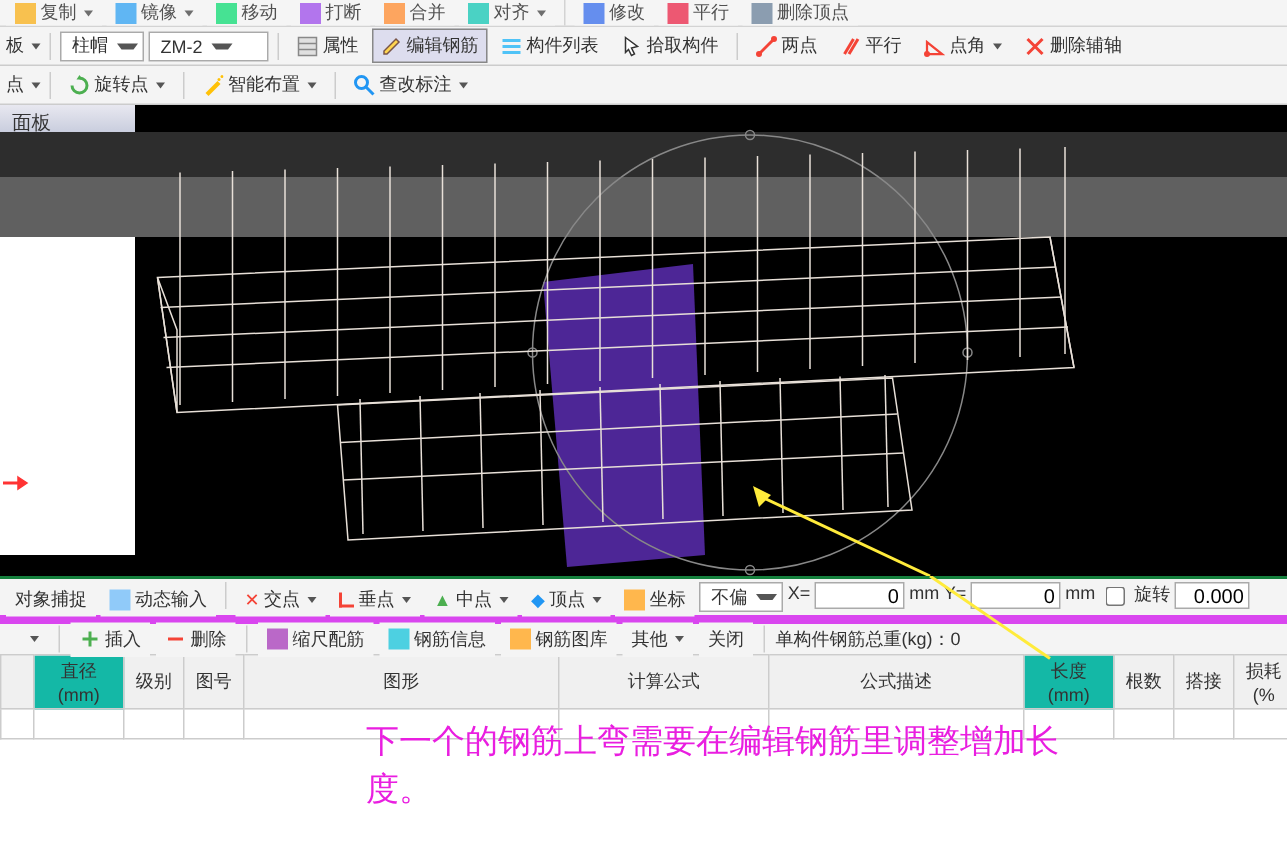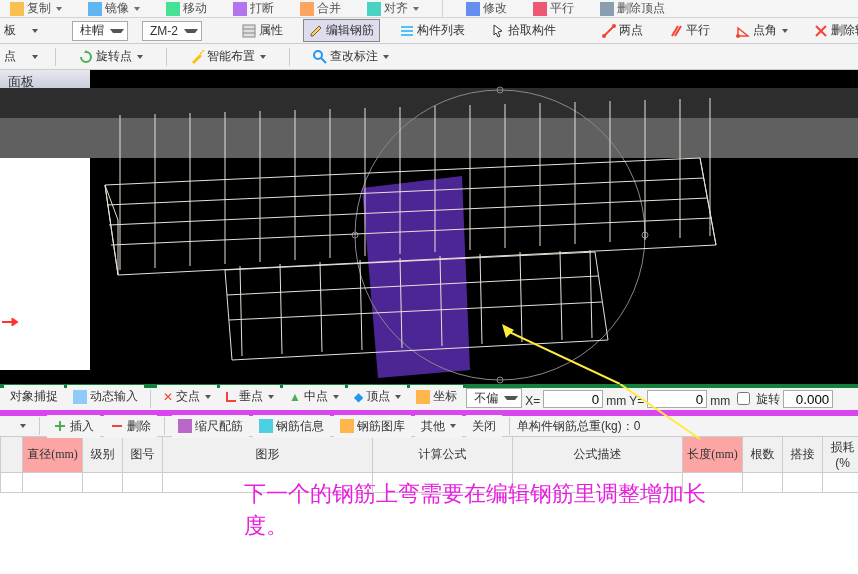--- a/index.html
+++ b/index.html
@@ -1,34 +1,34 @@
 <!DOCTYPE html>
 <html><head>
 <meta charset="utf-8">
 <style>
   * { box-sizing: border-box; }
   body { margin:0; font-family: "Microsoft YaHei", Arial, sans-serif; font-size:12px; color:#333; width:858px; height:574px; overflow:hidden; background:#fff; position:relative; }
-  .toolbar { display:flex; align-items:center; background:#f4f4f4; border-bottom:1px solid #ccc; padding:2px 4px; gap:14px; height:26px; white-space:nowrap; overflow:hidden; }
+  .toolbar { display:flex; align-items:center; background:#f4f4f4; border-bottom:1px solid #ccc; padding:2px 4px; gap:3px; height:26px; white-space:nowrap; overflow:hidden; }
   .tbtn { display:flex; align-items:center; gap:3px; padding:2px 5px; border:1px solid transparent; background:#f4f4f4; cursor:pointer; }
   .sep { width:1px; height:18px; background:#ccc; margin:0 3px; }
   .ico { width:14px; height:14px; display:inline-block; }
   .drop { width:0; height:0; border-left:3px solid transparent; border-right:3px solid transparent; border-top:4px solid #555; display:inline-block; margin-left:2px; }
   .combo { display:flex; align-items:center; border:1px solid #aaa; background:#fff; padding:1px 3px; height:20px; }
   .combo span { padding:0 4px; }
   .viewport { position:relative; background:#000; height:314px; width:858px; overflow:hidden; }
   .panel { position:absolute; left:0; top:0; width:90px; height:300px; background:#fff; }
   .panel-title { background:linear-gradient(#e8e8f0,#bfc5d8); padding:3px 8px; font-size:13px; }
   .panel-body { padding:6px; }
   svg.scene { position:absolute; left:0; top:0; }
-  .statusbar { display:flex; align-items:flex-end; background:#f4f4f4; border-top:4px solid #15803d; padding:2px 4px; gap:3px; height:26px; }
+  .statusbar { display:flex; align-items:flex-start; background:#f4f4f4; border-top:2px solid #15803d; padding:2px 4px; gap:3px; height:26px; }
   .statusbar .inp { width:60px; height:18px; border:1px solid #aaa; text-align:right; padding:0 3px; background:#fff; }
   .subbar { display:flex; align-items:center; background:#f4f4f4; border-top:6px solid #d946ef; padding:2px 12px; gap:4px; height:26px; }
   table.grid { border-collapse:collapse; width:100%; table-layout:fixed; }
   table.grid th { background:#f0f0f0; border:1px solid #ccc; padding:2px 4px; font-weight:normal; font-size:12px; height:20px; }
-  table.grid th.yellow { background:#fca5a5;font-family:Liberation Serif, serif; }
+  table.grid th.yellow { background:#14b8a6; }
   table.grid td { border:1px solid #ccc; padding:2px 4px; height:20px; }
   .annotation { position:absolute; color:#e91ee0; font-size:22px; line-height:32px;margin-left:44px; }
 </style>
 </head>
 <body>
 
 <div class="toolbar" style="height:18px;opacity:0.85;">
   <div class="tbtn">
       <span class="ico" style="background:#f7b731"></span>
       <span>复制</span>

